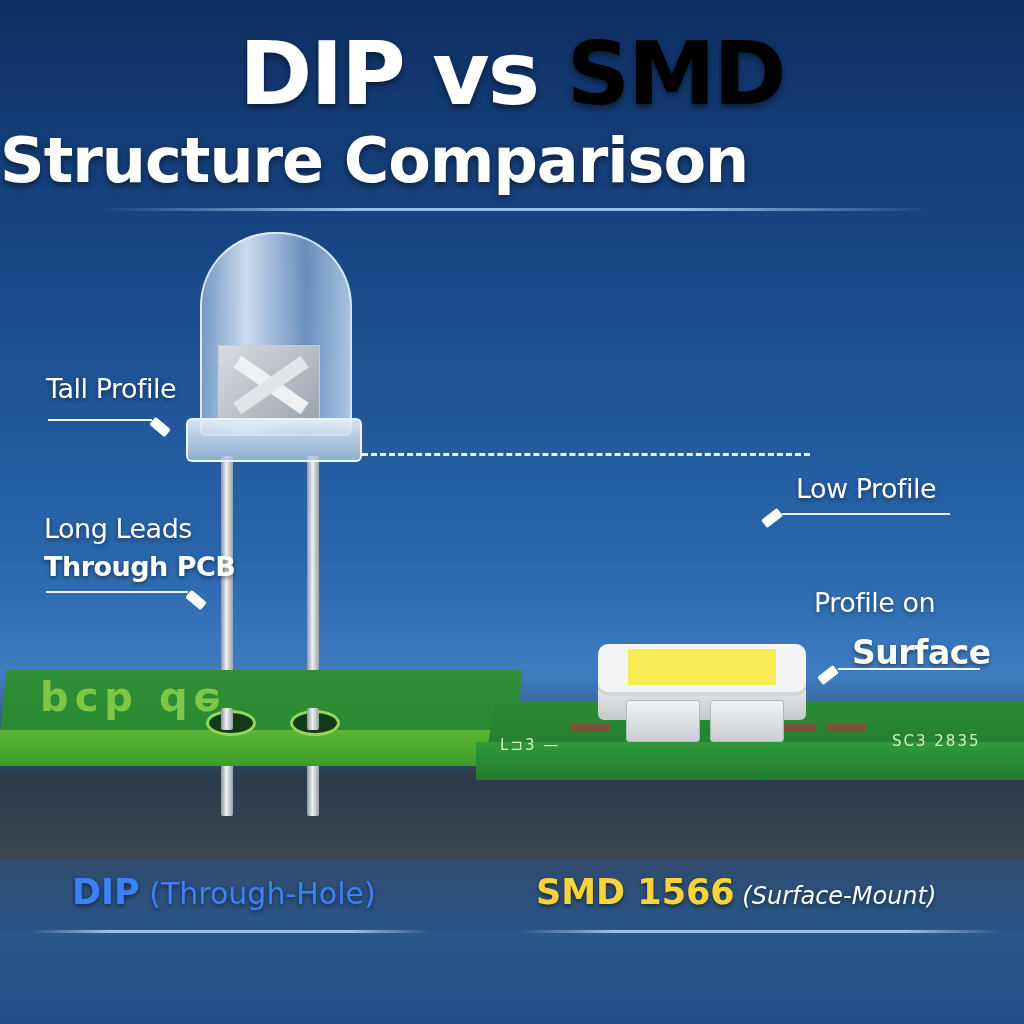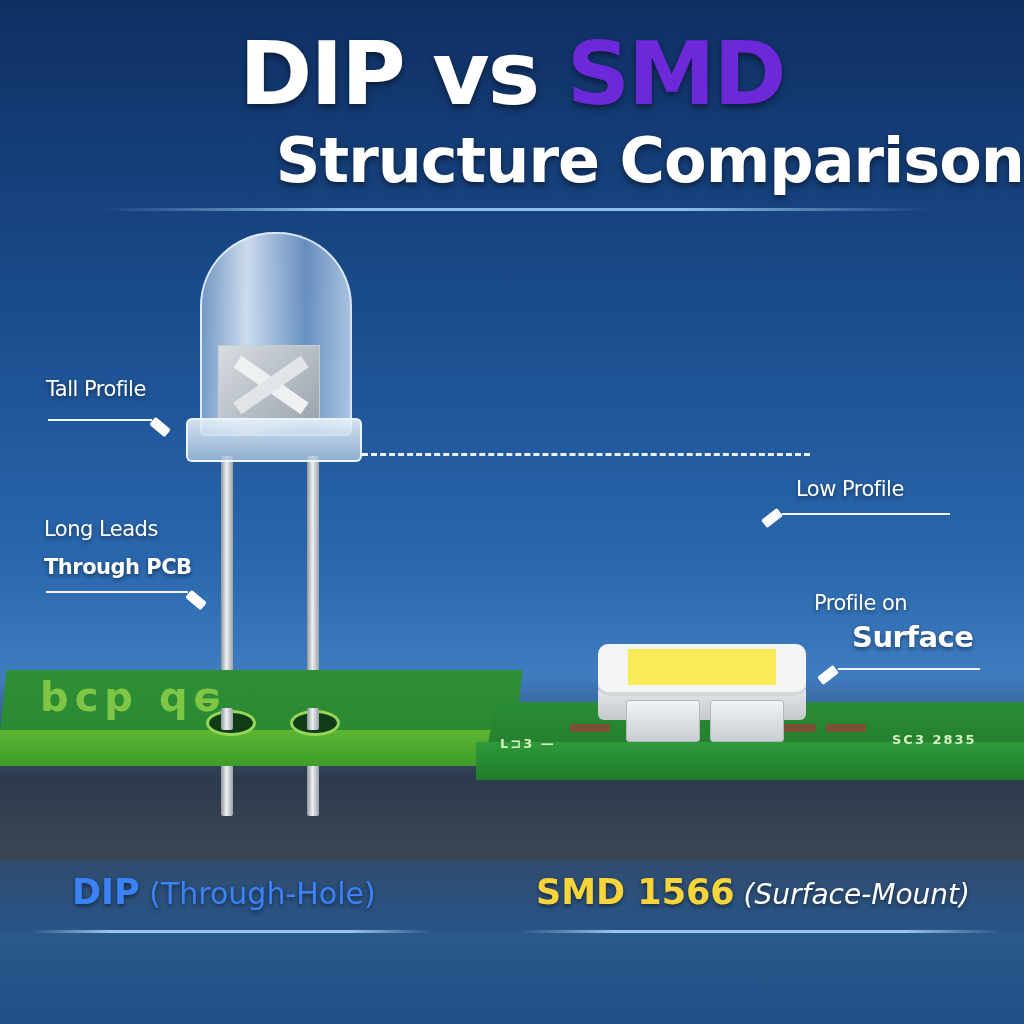--- a/index.html
+++ b/index.html
@@ -3,27 +3,27 @@
 <meta charset="utf-8">
 <style>
   html, body { margin:0; padding:0; }
   body { width:1024px; height:1024px; overflow:hidden; position:relative;
     font-family: "DejaVu Sans", "Liberation Sans", sans-serif;
     background: linear-gradient(180deg, #0f2f63 0%, #1a4c8c 30%, #2a67ad 55%, #3f7cc0 66%, #2d3a4c 76%, #3c4755 84%, #2b5a8c 90%, #1f4f86 100%);
   }
   .abs { position:absolute; }
   .title1 { left:0; width:1024px; top:22px; text-align:center; font-size:88px; font-weight:bold; color:#fff;
     letter-spacing:-2px; text-shadow:0 3px 6px rgba(0,0,0,.5); }
-  .title1 .hl { color:#6d28d9; }
-  .title2 { left:0; width:1024px; top:124px; text-align:right; font-size:62px; font-weight:bold; color:#fff;
+  .title1 .hl { color:#000000; }
+  .title2 { left:0; width:1024px; top:124px; text-align:left; font-size:62px; font-weight:bold; color:#fff;
     letter-spacing:-1px; text-shadow:0 3px 6px rgba(0,0,0,.5); }
   .title-rule { left:100px; width:830px; top:208px; height:3px;
     background:linear-gradient(90deg, rgba(140,190,240,0), #8fc0ec 30%, #8fc0ec 70%, rgba(140,190,240,0)); }
-  .label { color:#fff; font-size:21px; line-height:34px; text-shadow:0 2px 4px rgba(0,0,0,.45); letter-spacing:-0.5px; }
-  .label.big { font-size:29px; font-weight:bold; }
+  .label { color:#fff; font-size:27px; line-height:34px; text-shadow:0 2px 4px rgba(0,0,0,.45); letter-spacing:-0.5px; }
+  .label.big { font-size:33px; font-weight:bold;margin-top:16px; }
   .callout-line { height:2px; background:#f2f6fb; }
   .callout-tab { width:20px; height:10px; background:#fff; border-radius:2px; }
   .dashed { left:362px; top:453px; width:448px; border-top:3px dashed #eaf2fb; }
   
   .led-dome { left:200px; top:232px; width:148px; height:200px; border-radius:74px 74px 6px 6px;
     background:linear-gradient(90deg, rgba(190,215,240,.55), rgba(235,245,255,.85) 30%, rgba(170,200,235,.55) 70%, rgba(215,232,250,.75));
     border:2px solid rgba(235,245,255,.8); }
   .led-frame { left:218px; top:345px; width:100px; height:76px; background:linear-gradient(135deg,#d9dde2,#9aa3ad);
     border:1px solid #c4ccd4; }
   .led-x1 { left:230px; top:378px; width:82px; height:14px; background:#eef0f2; transform:rotate(35deg); }
@@ -33,34 +33,34 @@
   .lead { width:12px; background:linear-gradient(90deg,#8e959c,#eef1f3 45%,#9aa1a8); border-radius:2px; }
   
   .pcb1-top { left:0; top:670px; width:516px; height:62px; background:linear-gradient(180deg,#2f8f36,#2a8a31);
     transform:skewX(-6deg); transform-origin:left bottom; }
   .pcb1-edge { left:0; top:730px; width:500px; height:36px; background:linear-gradient(180deg,#5db533,#3d9c29); }
   .pcb-silk { color:#8fd14a; font-weight:bold; font-size:40px; letter-spacing:6px; opacity:.85; transform:scaleY(-1); }
   .hole { width:44px; height:20px; border-radius:50%; background:#0f3b16; border:3px solid #98d657; }
   .pcb2-top { left:488px; top:702px; width:536px; height:42px; background:linear-gradient(180deg,#2a8c35,#24802f);
     transform:skewX(-10deg); transform-origin:left bottom; }
   .pcb2-edge { left:476px; top:742px; width:548px; height:38px; background:linear-gradient(180deg,#2e9a3a,#1f7c2b); }
-  .pcb2-silk { color:#d6f0c0; font-size:13px; font-weight:bold; letter-spacing:2px; }
+  .pcb2-silk { color:#d6f0c0; font-size:15px; font-weight:normal; letter-spacing:2px; }
   .pad { width:40px; height:8px; background:#7b5034; border-radius:2px; }
   
   .smd-top { left:598px; top:644px; width:208px; height:52px; background:#f3f4f4; border-radius:10px;
     box-shadow: inset 0 -4px 0 #d3d7da; }
   .smd-yellow { left:628px; top:649px; width:148px; height:36px; background:#f7ec55; }
   .smd-body { left:598px; top:690px; width:208px; height:30px; background:linear-gradient(180deg,#e3e6e8,#c4c9cd); border-radius:0 0 6px 6px; }
   .smd-lead { top:700px; width:72px; height:40px; background:linear-gradient(180deg,#f2f4f5,#c9ced2); border:1px solid #b2b8bd; border-radius:3px; }
   
   .band { left:0; top:860px; width:1024px; height:72px; background:rgba(40,80,130,.55); }
   .bottom-left { left:72px; top:872px; font-size:35px; color:#3b82f6; font-weight:bold; text-shadow:0 2px 4px rgba(0,0,0,.5); }
   .bottom-left .sub { font-weight:normal; font-size:30px; }
   .bottom-right { left:536px; top:872px; font-size:35px; color:#f7d43a; font-weight:bold; text-shadow:0 2px 4px rgba(0,0,0,.5); }
-  .bottom-right .sub { font-weight:normal; font-style:italic; font-size:28px; color:#fff; }
+  .bottom-right .sub { font-weight:normal; font-style:italic; font-size:24px; color:#fff; }
   .band-rule { top:930px; height:3px; background:linear-gradient(90deg, rgba(160,200,240,0), #9cc4ea 20%, #9cc4ea 80%, rgba(160,200,240,0)); }
 </style>
 </head>
 <body>
 
 <div class="abs title1"><span>DIP vs </span><span class="hl">SMD</span></div>
 <div class="abs title2">Structure Comparison</div>
 <div class="abs title-rule"></div>
 
 <div>

